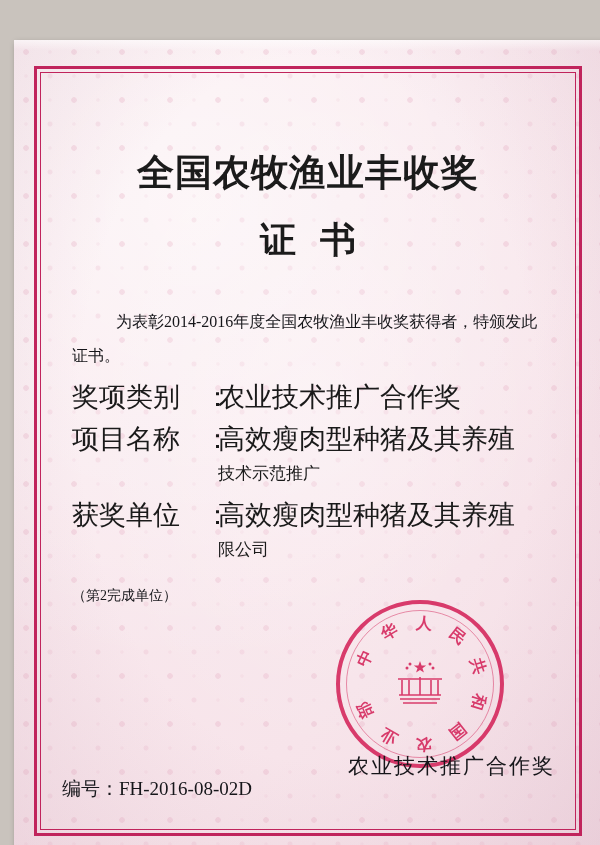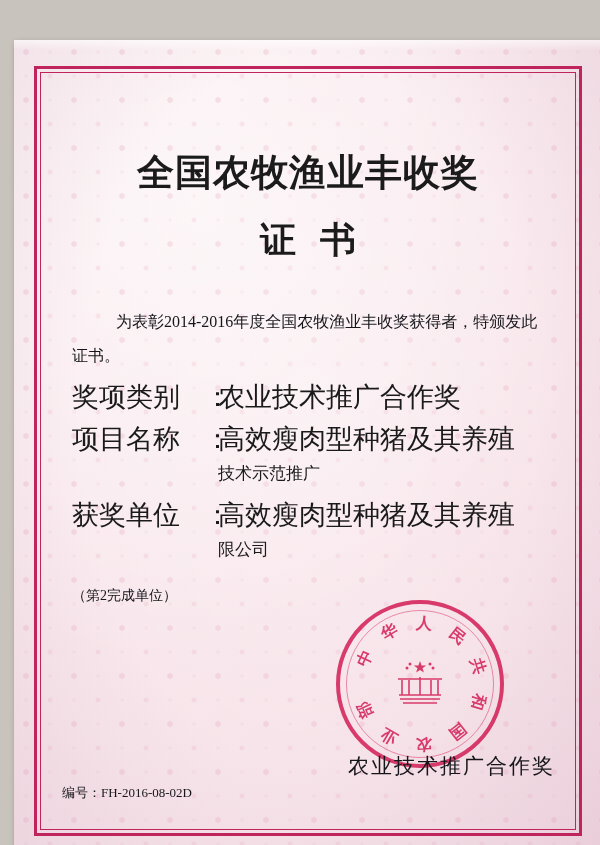--- a/index.html
+++ b/index.html
@@ -188,21 +188,21 @@
     left: 334px;
     top: 712px;
     font-size: 21px;
     color: #16161a;
     letter-spacing: 2px;
   }
   .serial {
     position: absolute;
     left: 48px;
     bottom: 58px;
-    font-size: 13px;
+    font-size: 19px;
     color: #16161a;
   }
   .paper-edge-top {
     position: absolute;
     left: 0; top: 0; right: 0; height: 10px;
     background: linear-gradient(to bottom, rgba(255,255,255,0.6), rgba(255,255,255,0));
     pointer-events: none;
   }
 </style>
 </head>

